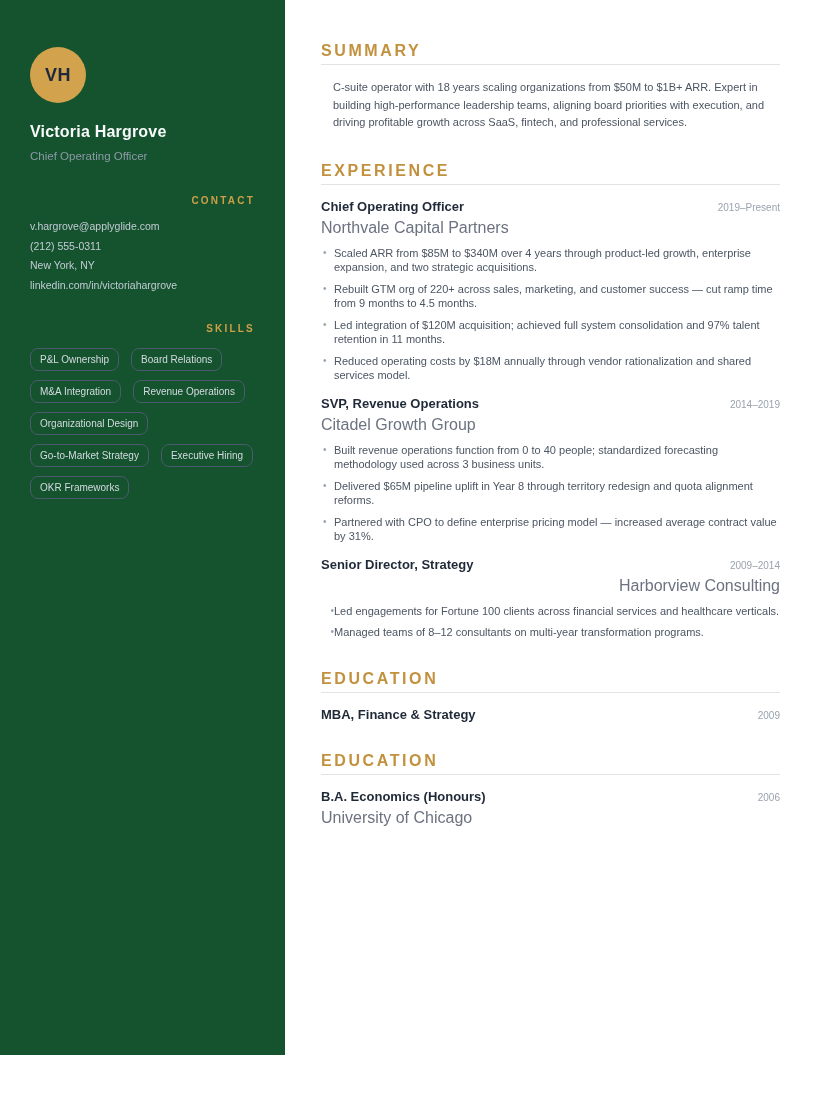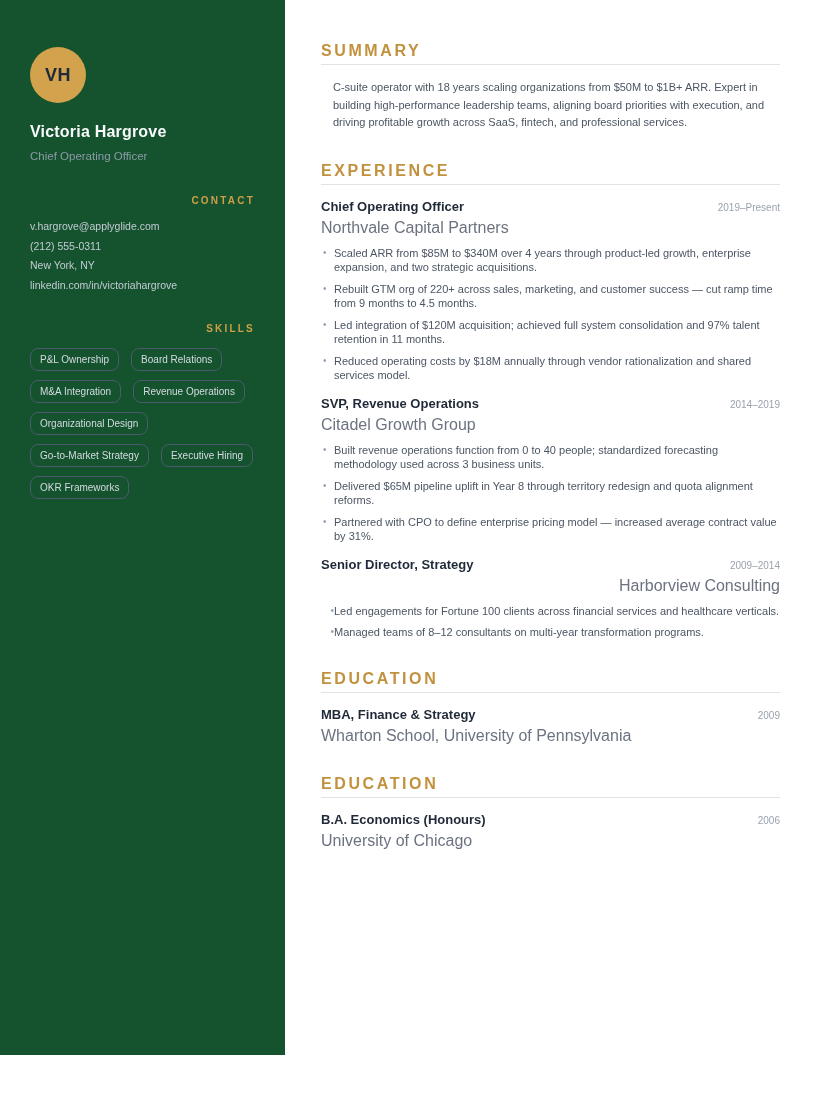--- a/index.html
+++ b/index.html
@@ -246,21 +246,20 @@
     </article>
   </section>
 
   <section class="section">
     <h2 class="sec-heading">EDUCATION</h2>
     <article>
       <div class="entry-head">
         <h3 class="entry-title">MBA, Finance &amp; Strategy</h3>
         <span class="entry-dates">2009</span>
       </div>
-      <div class="entry-sub">Wharton School, University of Pennsylvania</div>
     </article>
   </section>
 
   <section class="section">
     <h2 class="sec-heading">EDUCATION</h2>
     <article>
       <div class="entry-head">
         <h3 class="entry-title">B.A. Economics (Honours)</h3>
         <span class="entry-dates">2006</span>
       </div>

